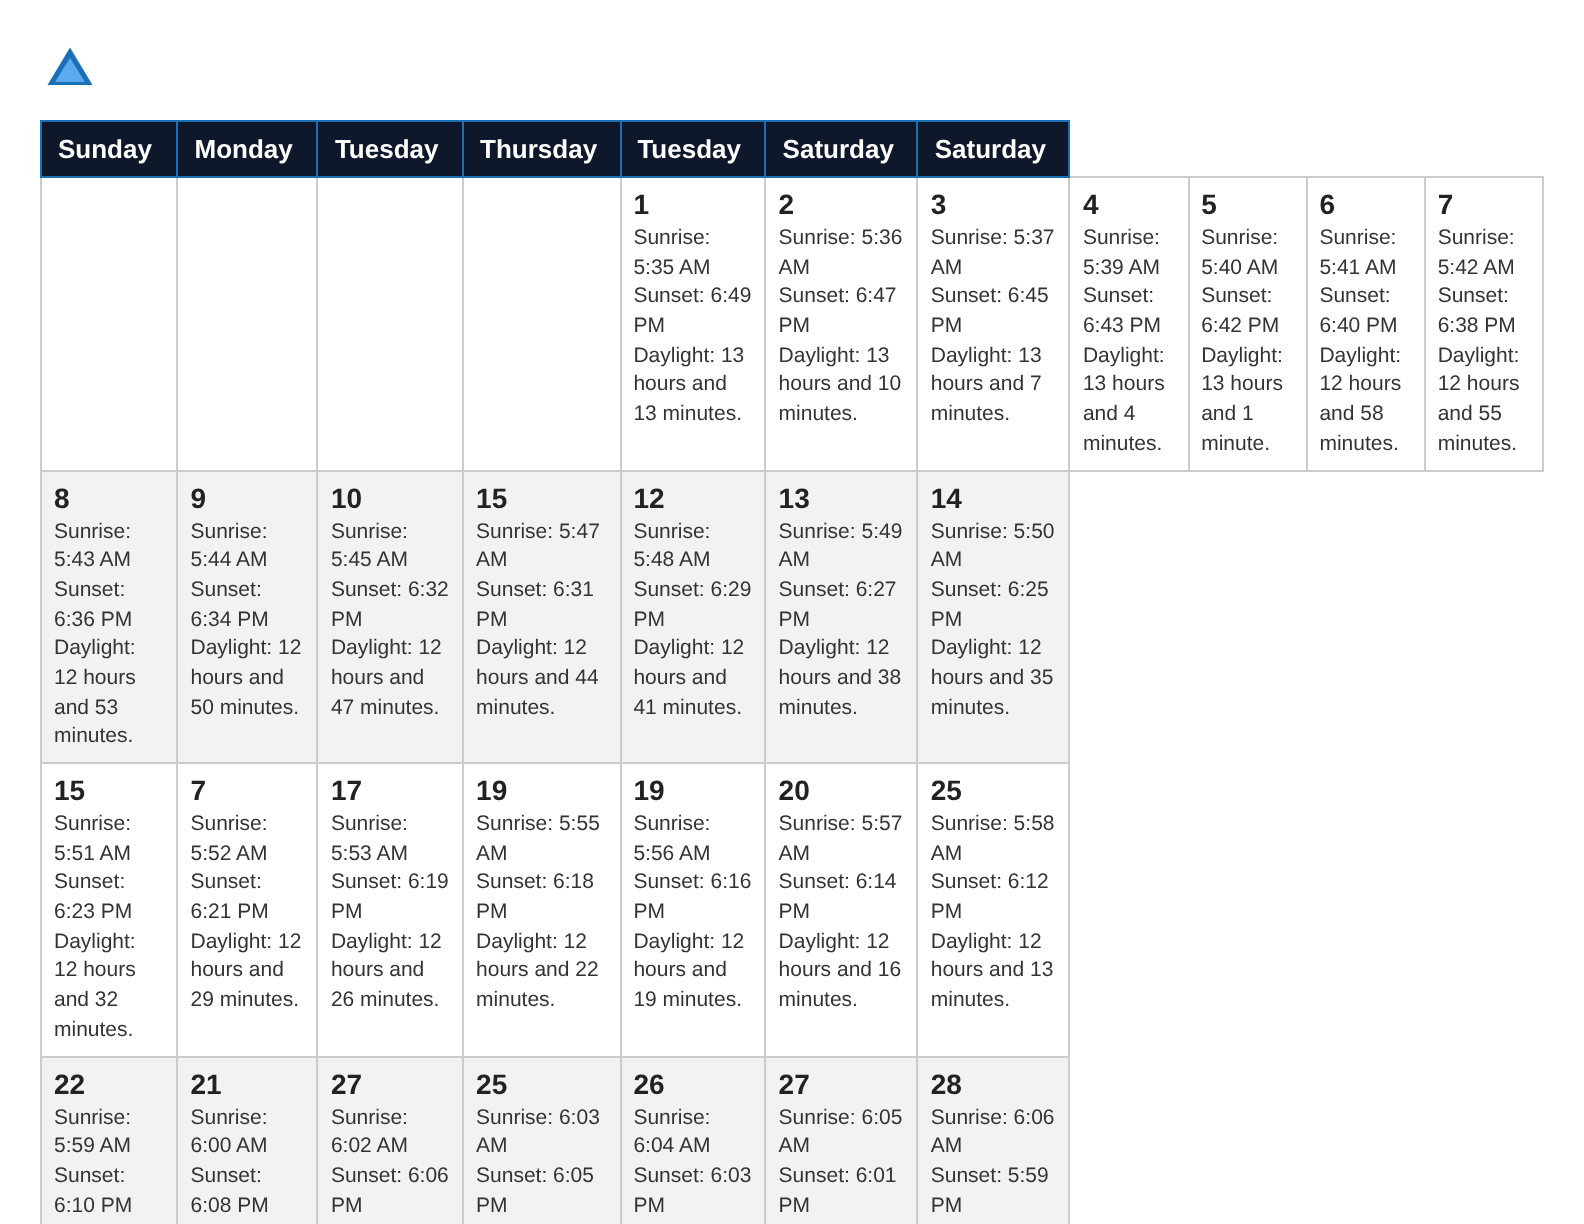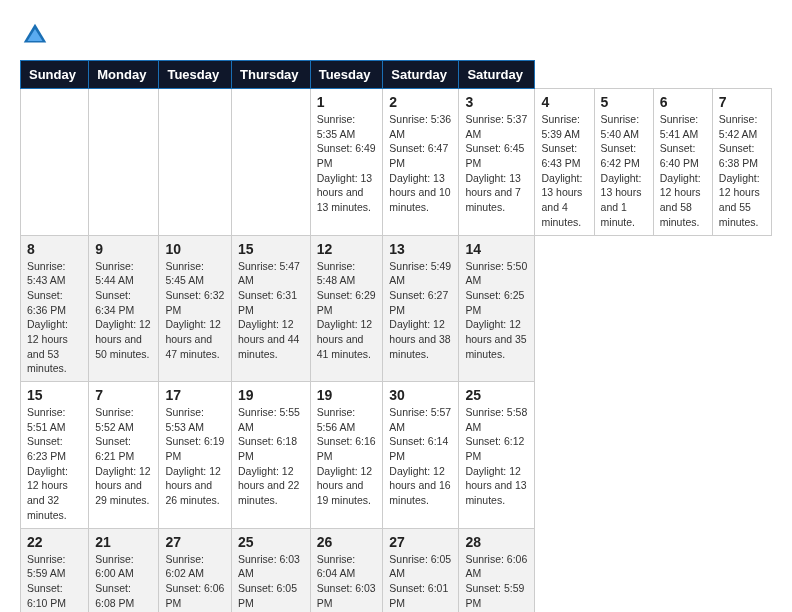--- a/index.html
+++ b/index.html
@@ -276,21 +276,21 @@
       </td>
         <td>
         <span class="day-num">19</span>
         <span class="day-info">
           Sunrise: 5:56 AM<br>
           Sunset: 6:16 PM<br>
           Daylight: 12 hours and 19 minutes.
         </span>
       </td>
         <td>
-        <span class="day-num">30</span>
+        <span class="day-num">20</span>
         <span class="day-info">
           Sunrise: 5:57 AM<br>
           Sunset: 6:14 PM<br>
           Daylight: 12 hours and 16 minutes.
         </span>
       </td>
         <td>
         <span class="day-num">25</span>
         <span class="day-info">
           Sunrise: 5:58 AM<br>

